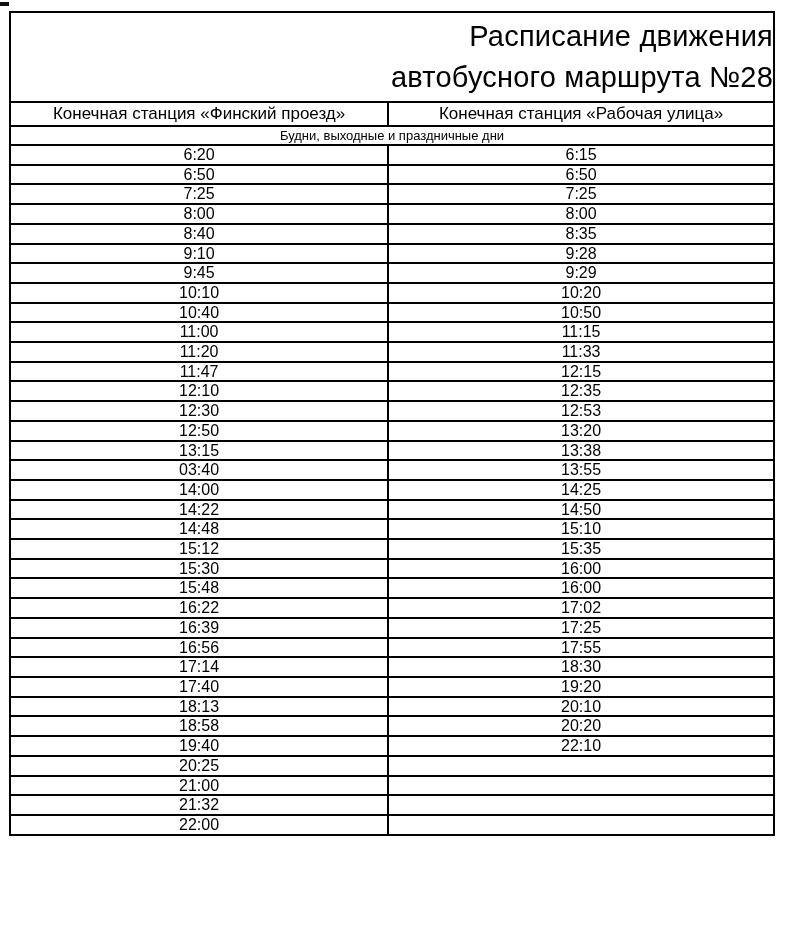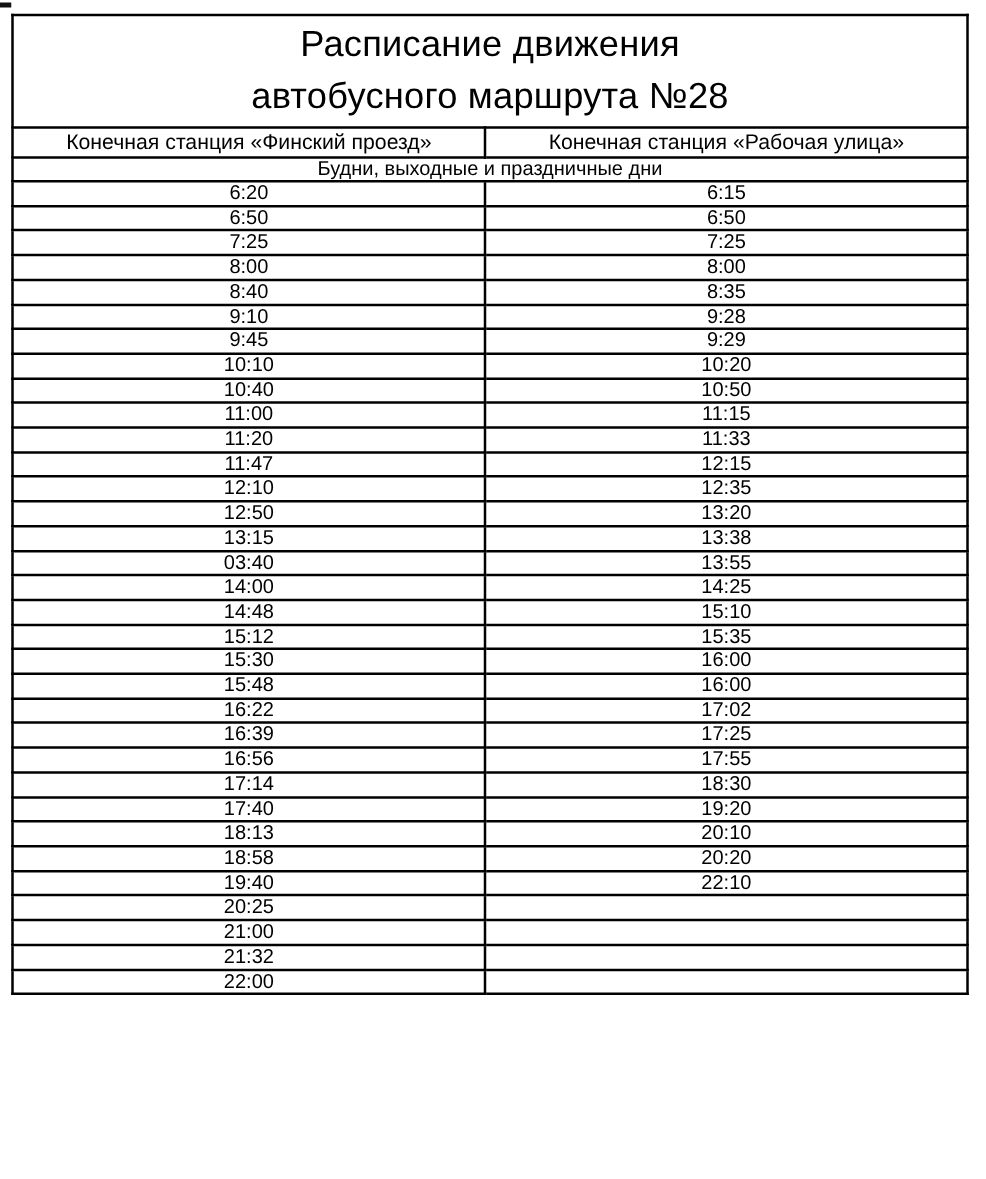--- a/index.html
+++ b/index.html
@@ -27,33 +27,33 @@
     vertical-align: middle;
     padding: 0;
     overflow: hidden;
     white-space: nowrap;
   }
   col.c-left  { width: 49.5%; }
   col.c-right { width: 50.5%; }
   .title-cell { height: 90px; }
   .title-inner {
     display: flex; flex-direction: column;
-    justify-content: center; align-items: center;
+    justify-content: center; align-items: flex-end;
     height: 100%;
   }
   .title-line {
     font-size: 29px; line-height: 41px;
     font-weight: 400; letter-spacing: 0.2px;
   }
   .header-cell {
     height: 22px; font-size: 17px; font-weight: 400;
     line-height: 22px;
   }
   .note-cell {
-    height: 17px; font-size: 16px; font-weight: 400;
+    height: 17px; font-size: 13px; font-weight: 400;
     line-height: 17px;
   }
   .time-row td {
     height: 17.7px; font-size: 16px; line-height: 17.7px;
   }
   td.borderless { border-style: none; }
 </style>
 </head>
 <body>
 
@@ -140,20 +140,24 @@
   <tr class="time-row">
     <td>11:47</td>
     <td>12:15</td>
   </tr>
 
   <tr class="time-row">
     <td>12:10</td>
     <td>12:35</td>
   </tr>
 
+  <tr class="time-row">
+    <td>12:30</td>
+    <td>12:53</td>
+  </tr>
 
   <tr class="time-row">
     <td>12:50</td>
     <td>13:20</td>
   </tr>
 
   <tr class="time-row">
     <td>13:15</td>
     <td>13:38</td>
   </tr>
@@ -161,20 +165,24 @@
   <tr class="time-row">
     <td>03:40</td>
     <td>13:55</td>
   </tr>
 
   <tr class="time-row">
     <td>14:00</td>
     <td>14:25</td>
   </tr>
 
+  <tr class="time-row">
+    <td>14:22</td>
+    <td>14:50</td>
+  </tr>
 
   <tr class="time-row">
     <td>14:48</td>
     <td>15:10</td>
   </tr>
 
   <tr class="time-row">
     <td>15:12</td>
     <td>15:35</td>
   </tr>

